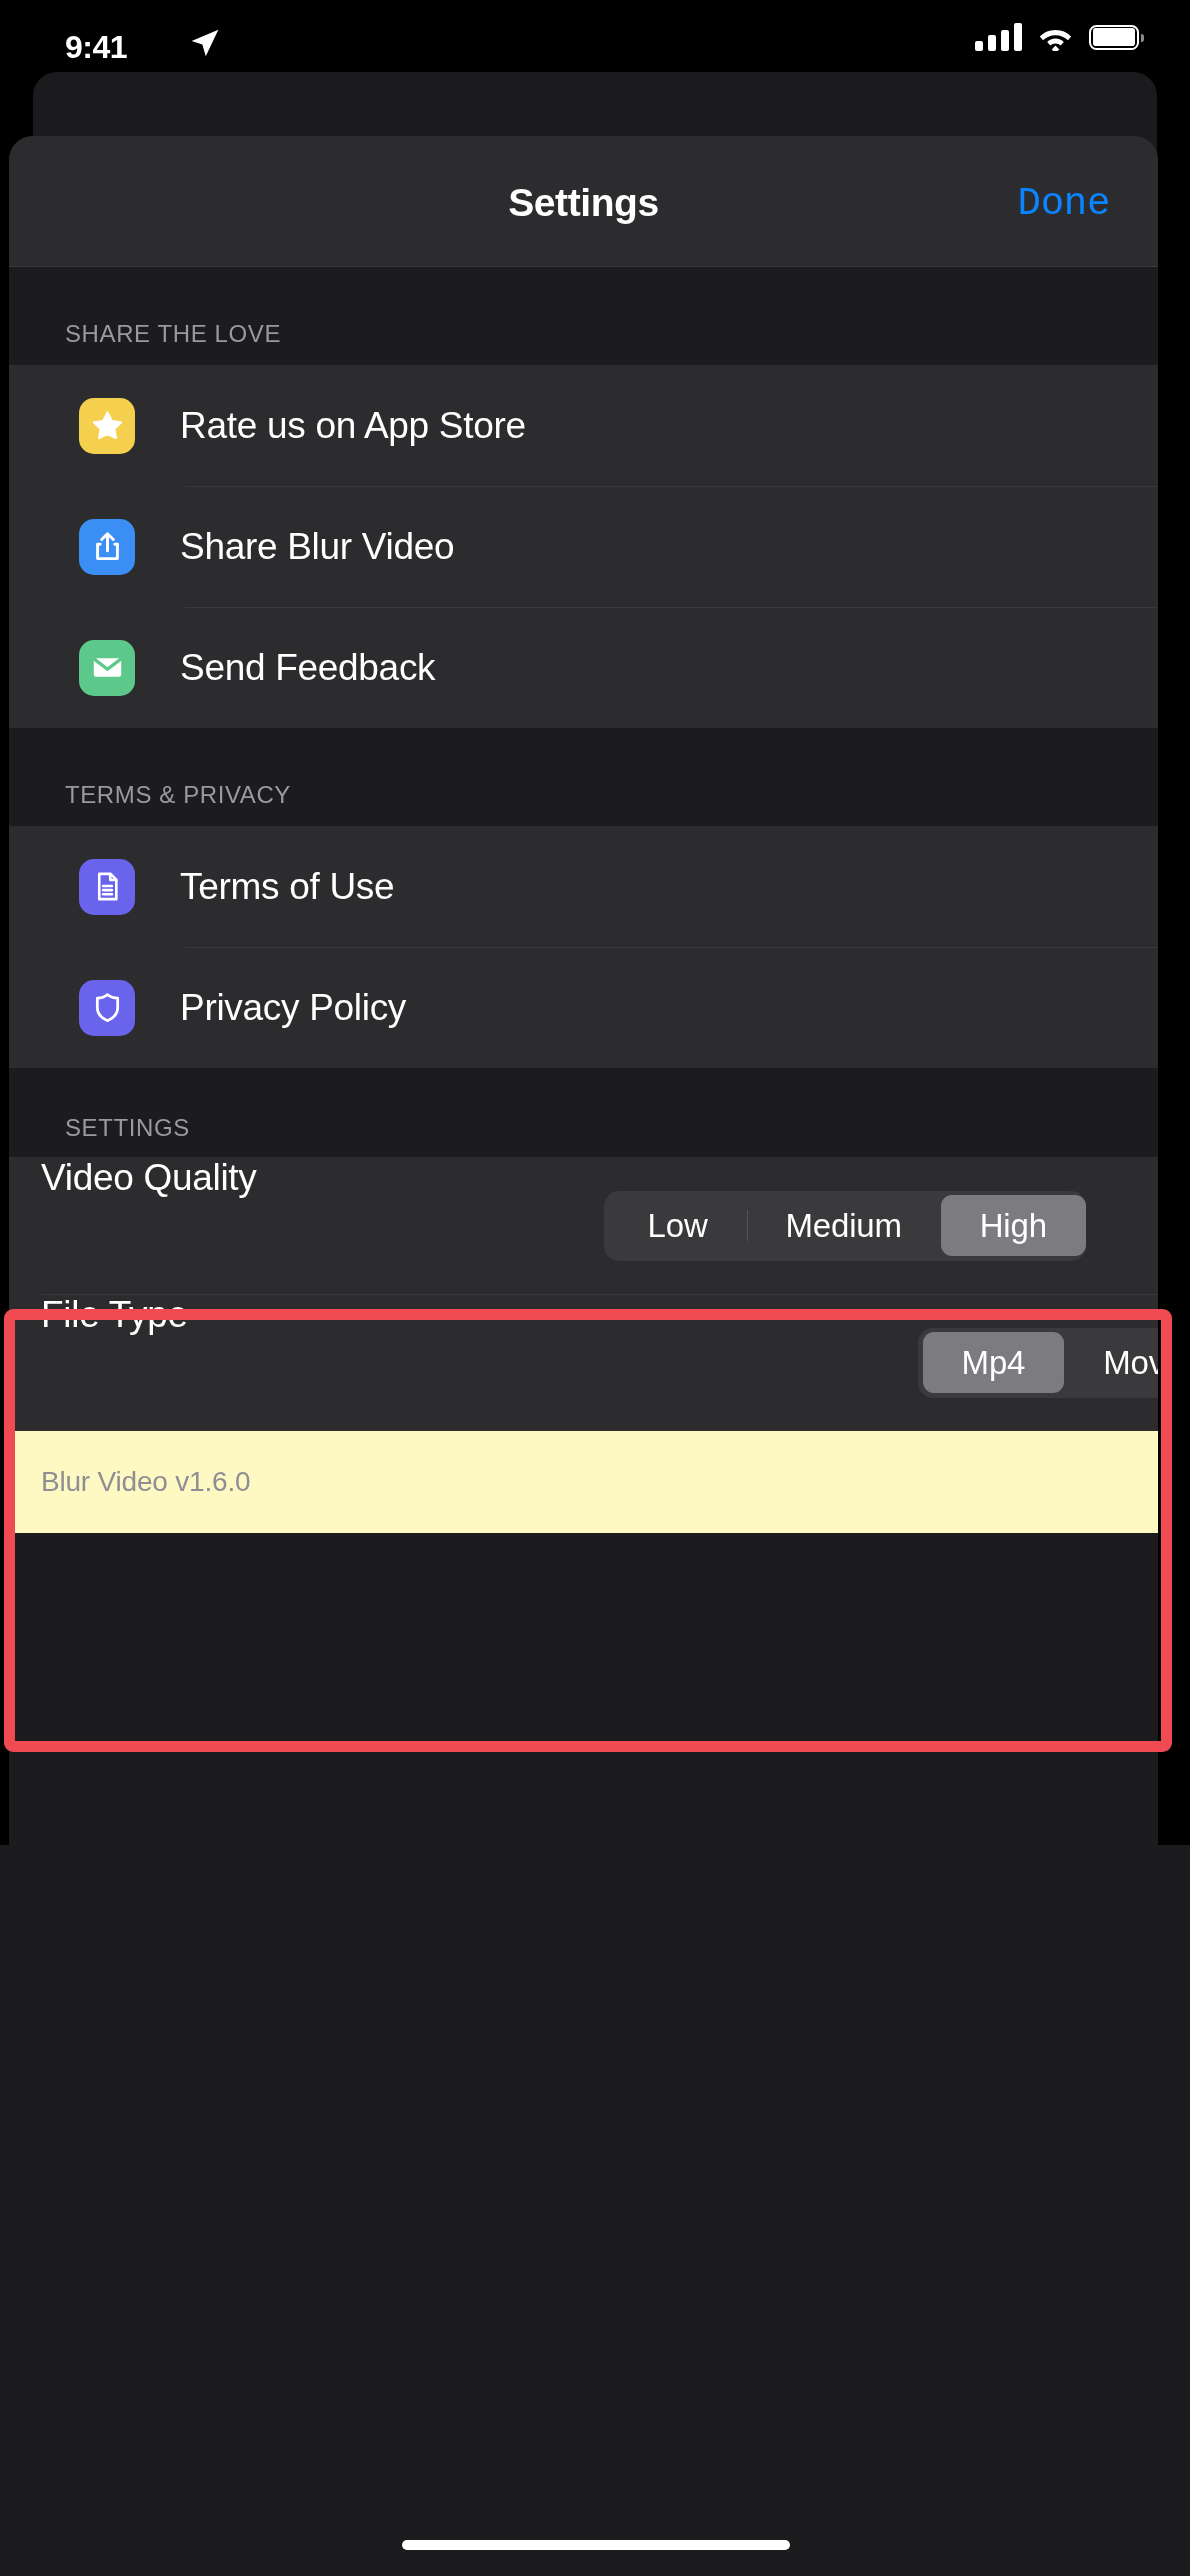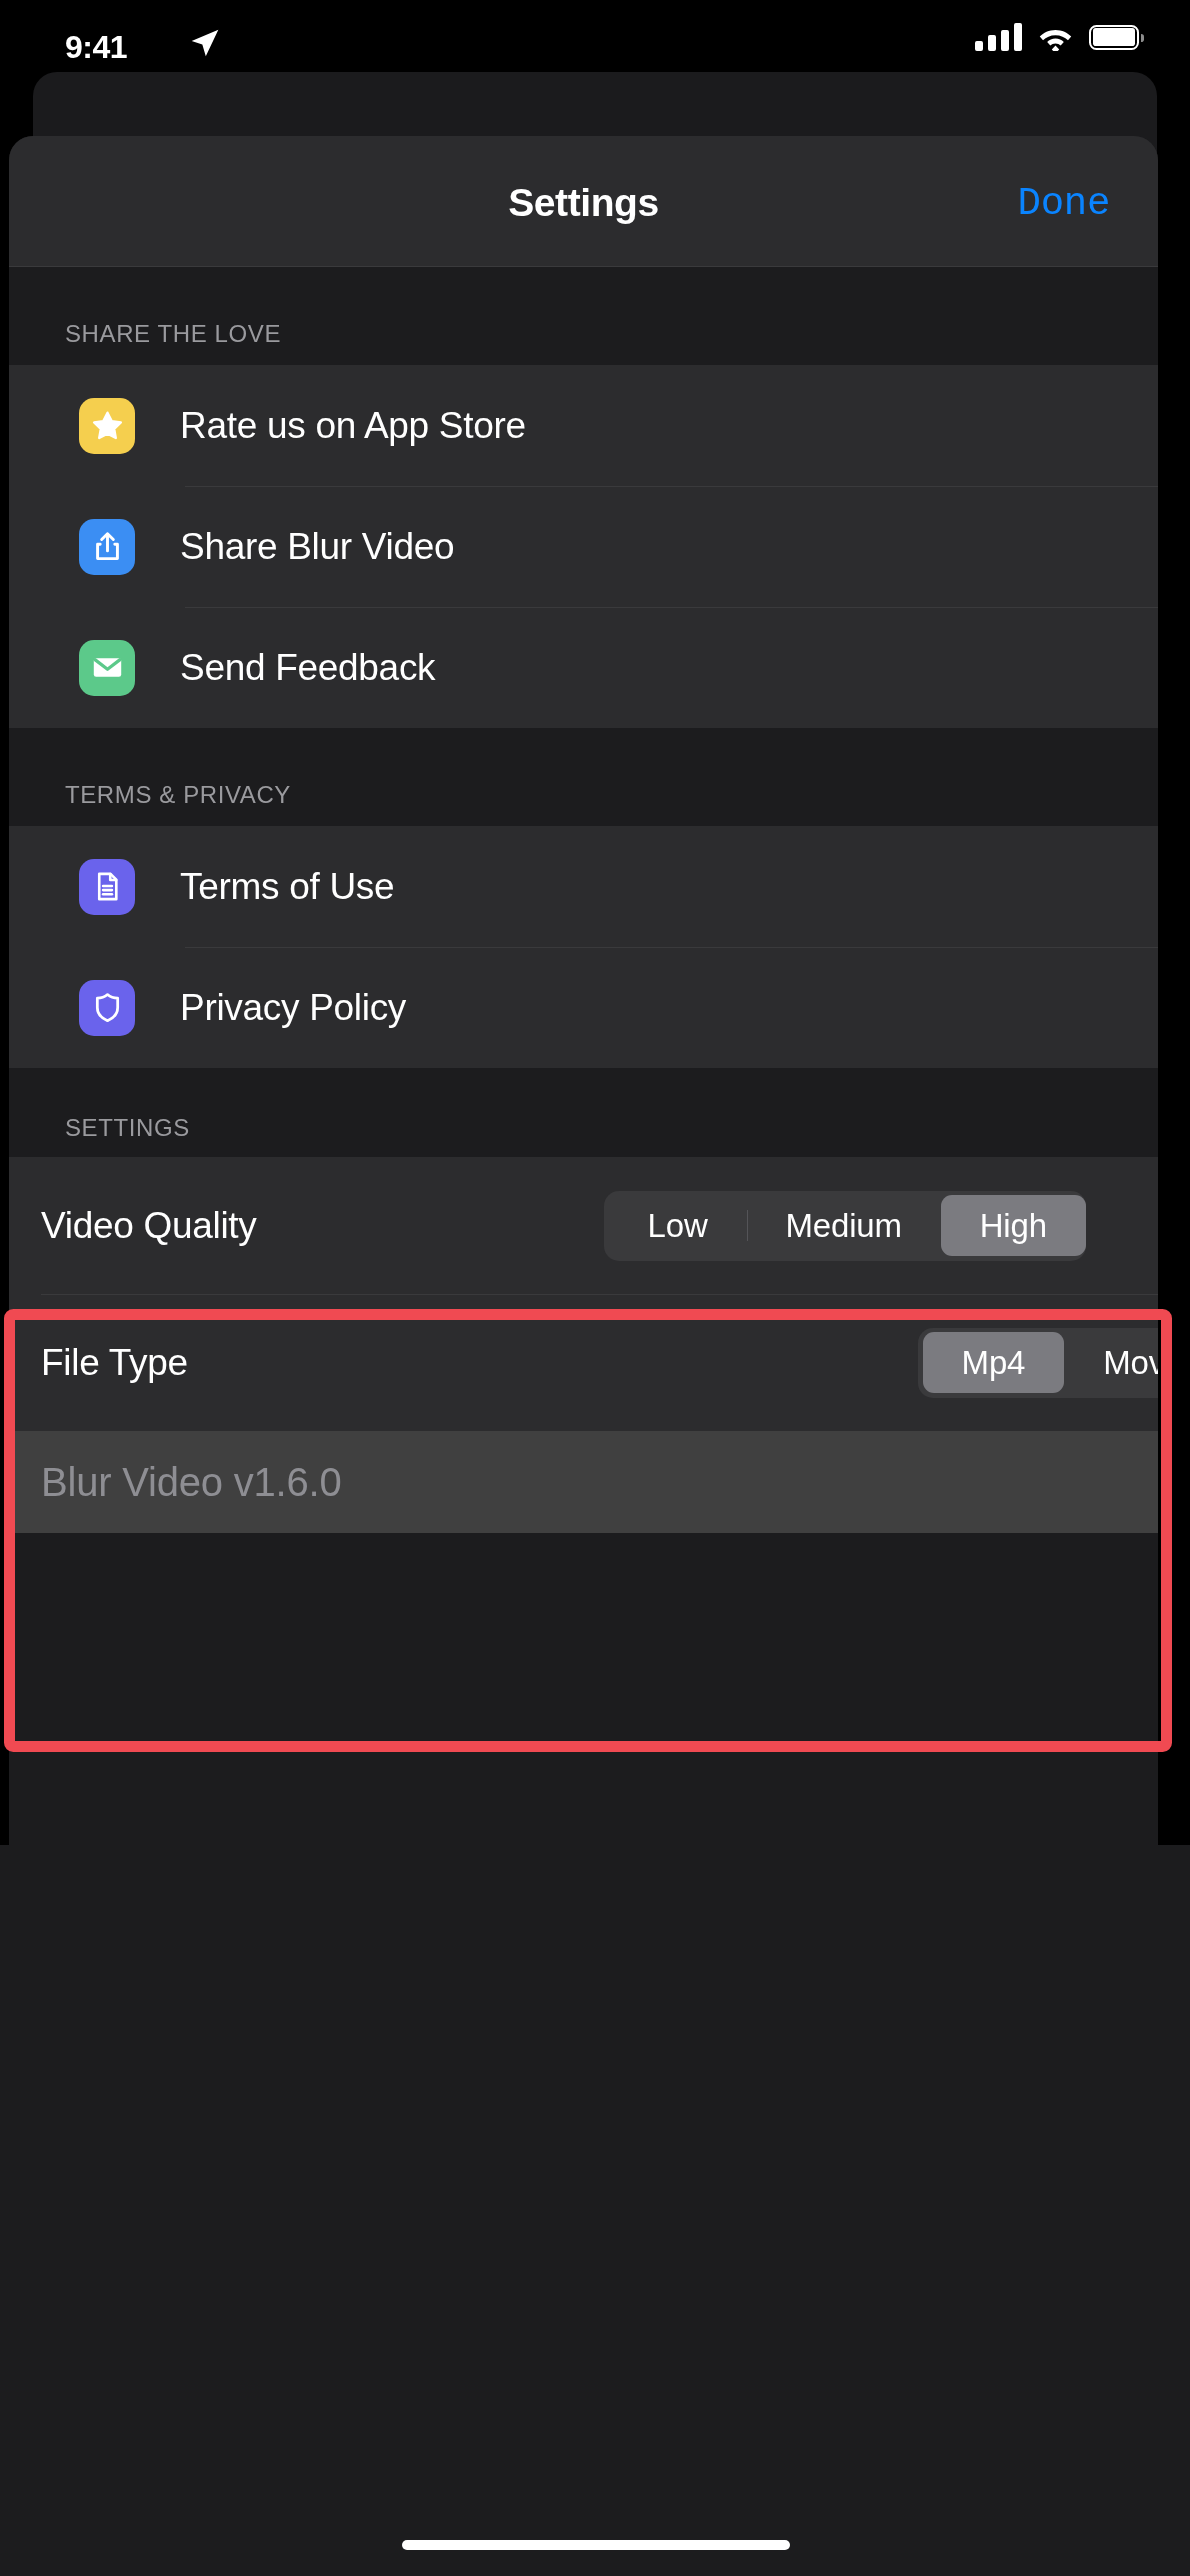--- a/index.html
+++ b/index.html
@@ -128,21 +128,21 @@
 
   
   #settings-section {
     position: relative;
   }
   #settings-section .group-header { background: #1c1c1e; }
   .setting-row {
     position: relative;
     height: 137px;
     background: #2c2c2e;
-    display: flex; align-items: center;
+    display: flex; 
     padding-left: 32px;
     overflow: hidden;
   }
   .setting-row + .setting-row::before {
     content: ""; position: absolute; left: 32px; right: 0; top: 0;
     height: 0.9px; background: #3a3a3c;
   }
   .setting-label {
     font-size: 37px; color: #fff; letter-spacing: -0.3px;
     white-space: nowrap;
@@ -169,24 +169,24 @@
     white-space: nowrap;
     cursor: pointer;
   }
   .seg-opt.selected { background: #7b7b80; }
   .seg-opt.div::before {
     content: ""; position: absolute; left: 0; top: 15px; bottom: 15px;
     width: 1.9px; background: #545458;
   }
   #footer-version {
     height: 102px;
-    background: #404040;
+    background: #fef9c3;
     display: flex; align-items: center;
     padding-left: 32px;
-    font-size: 40px; color: #8e8e93;
+    font-size: 28px; color: #8e8e93;
     letter-spacing: -0.2px;
   }
 
   
   #highlight-box {
     position: absolute;
     left: 3.7px; top: 1309px;
     width: 1168px; height: 443px;
     border: 11px solid #f04a52;
     border-radius: 9.3px;

